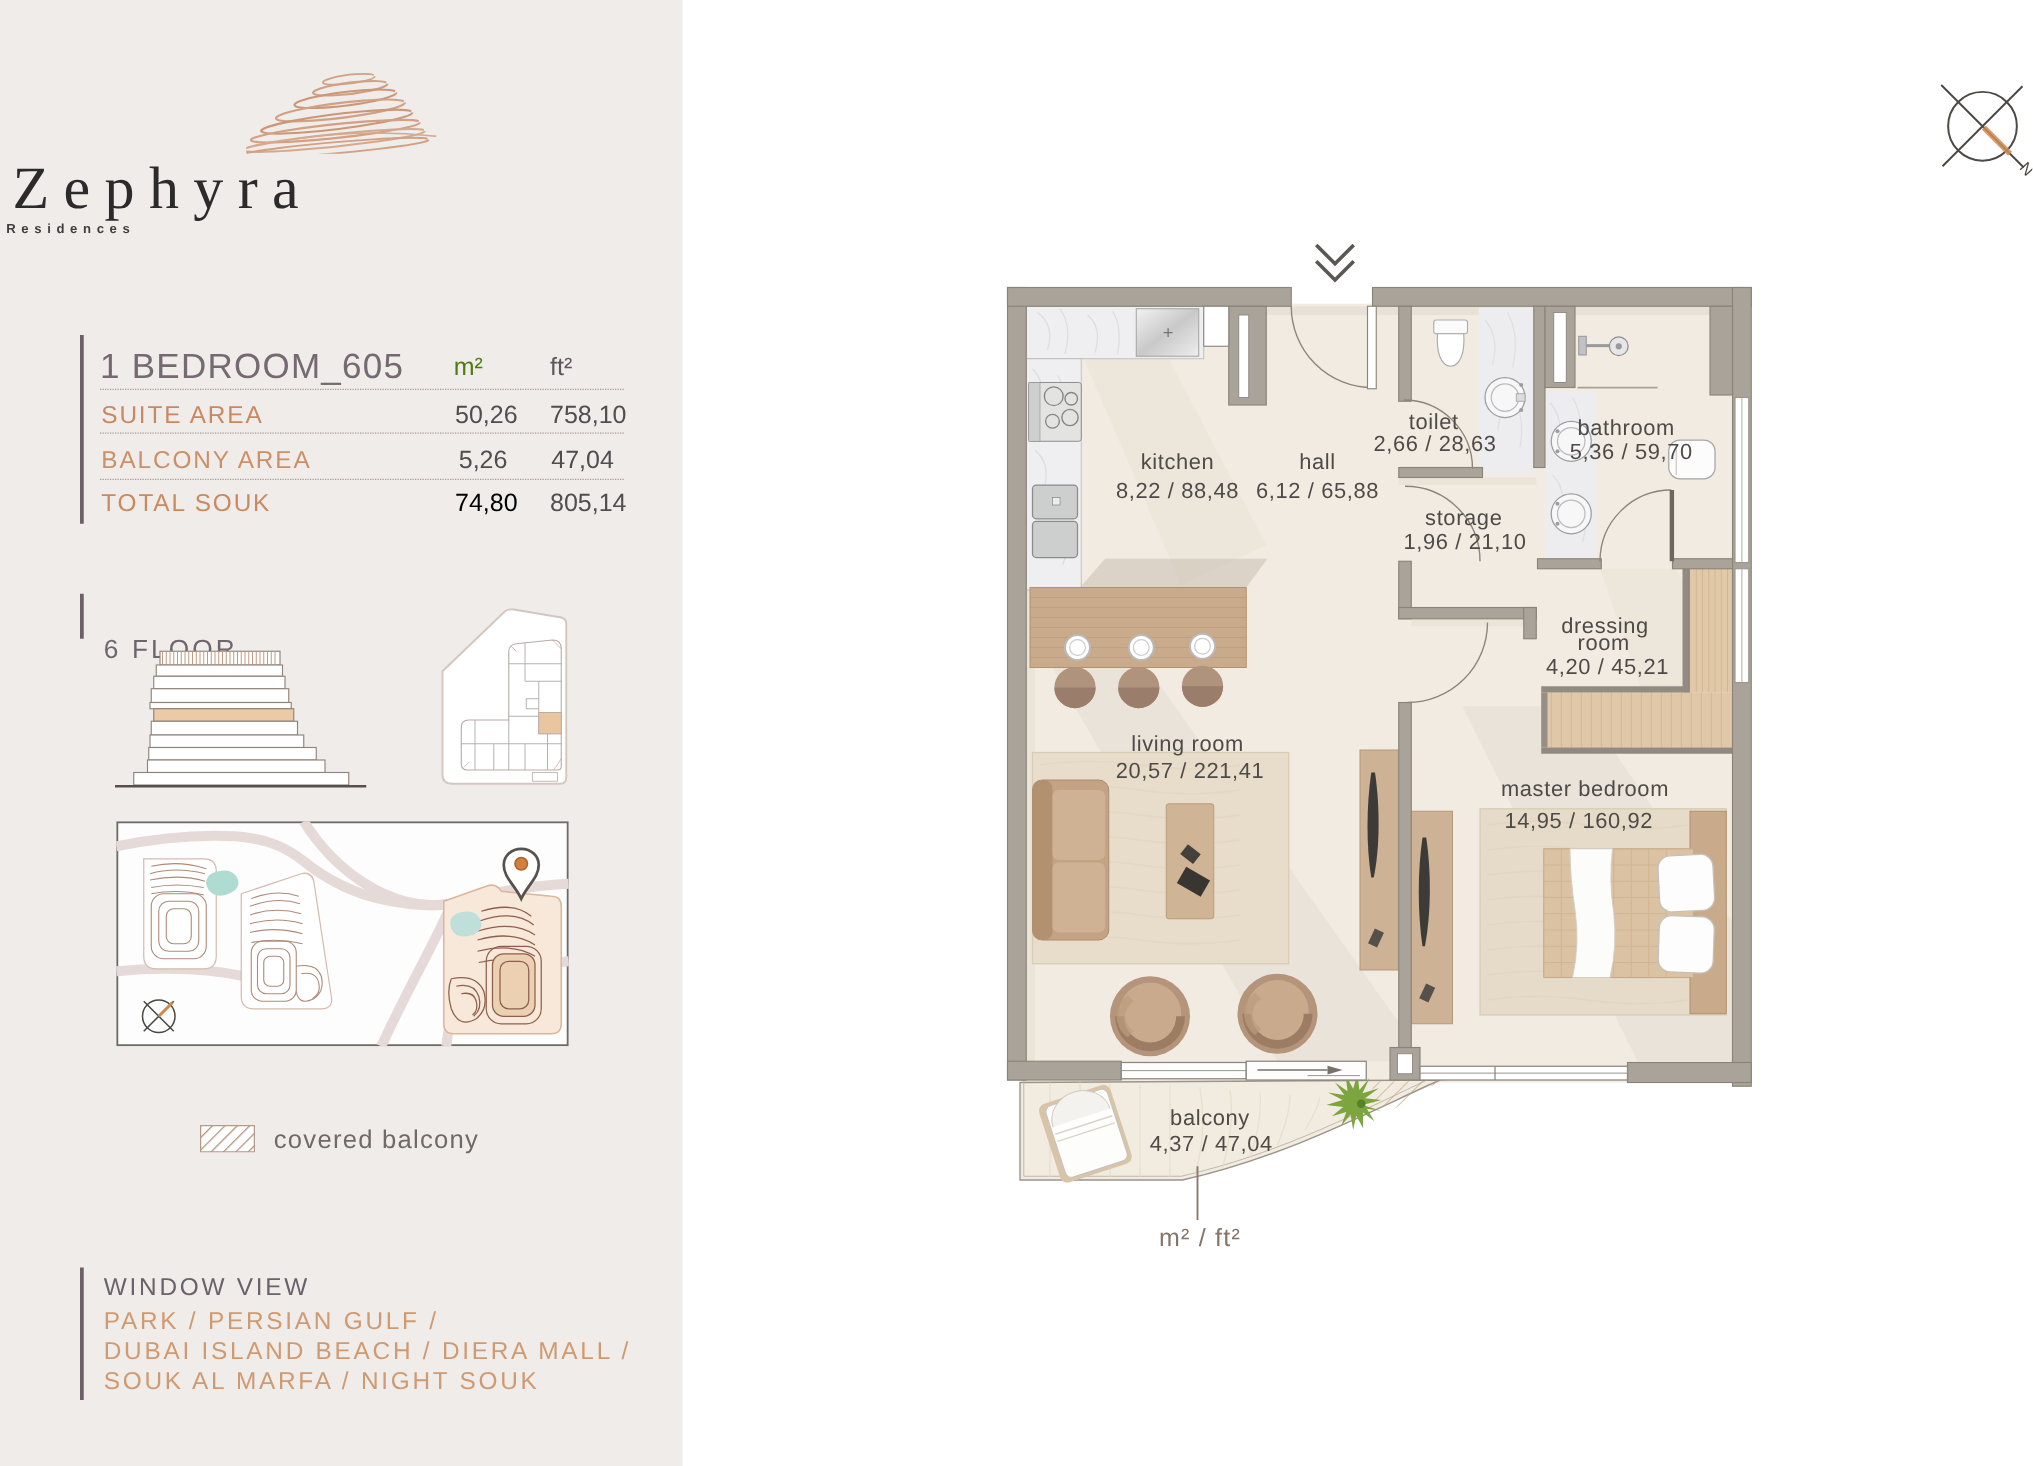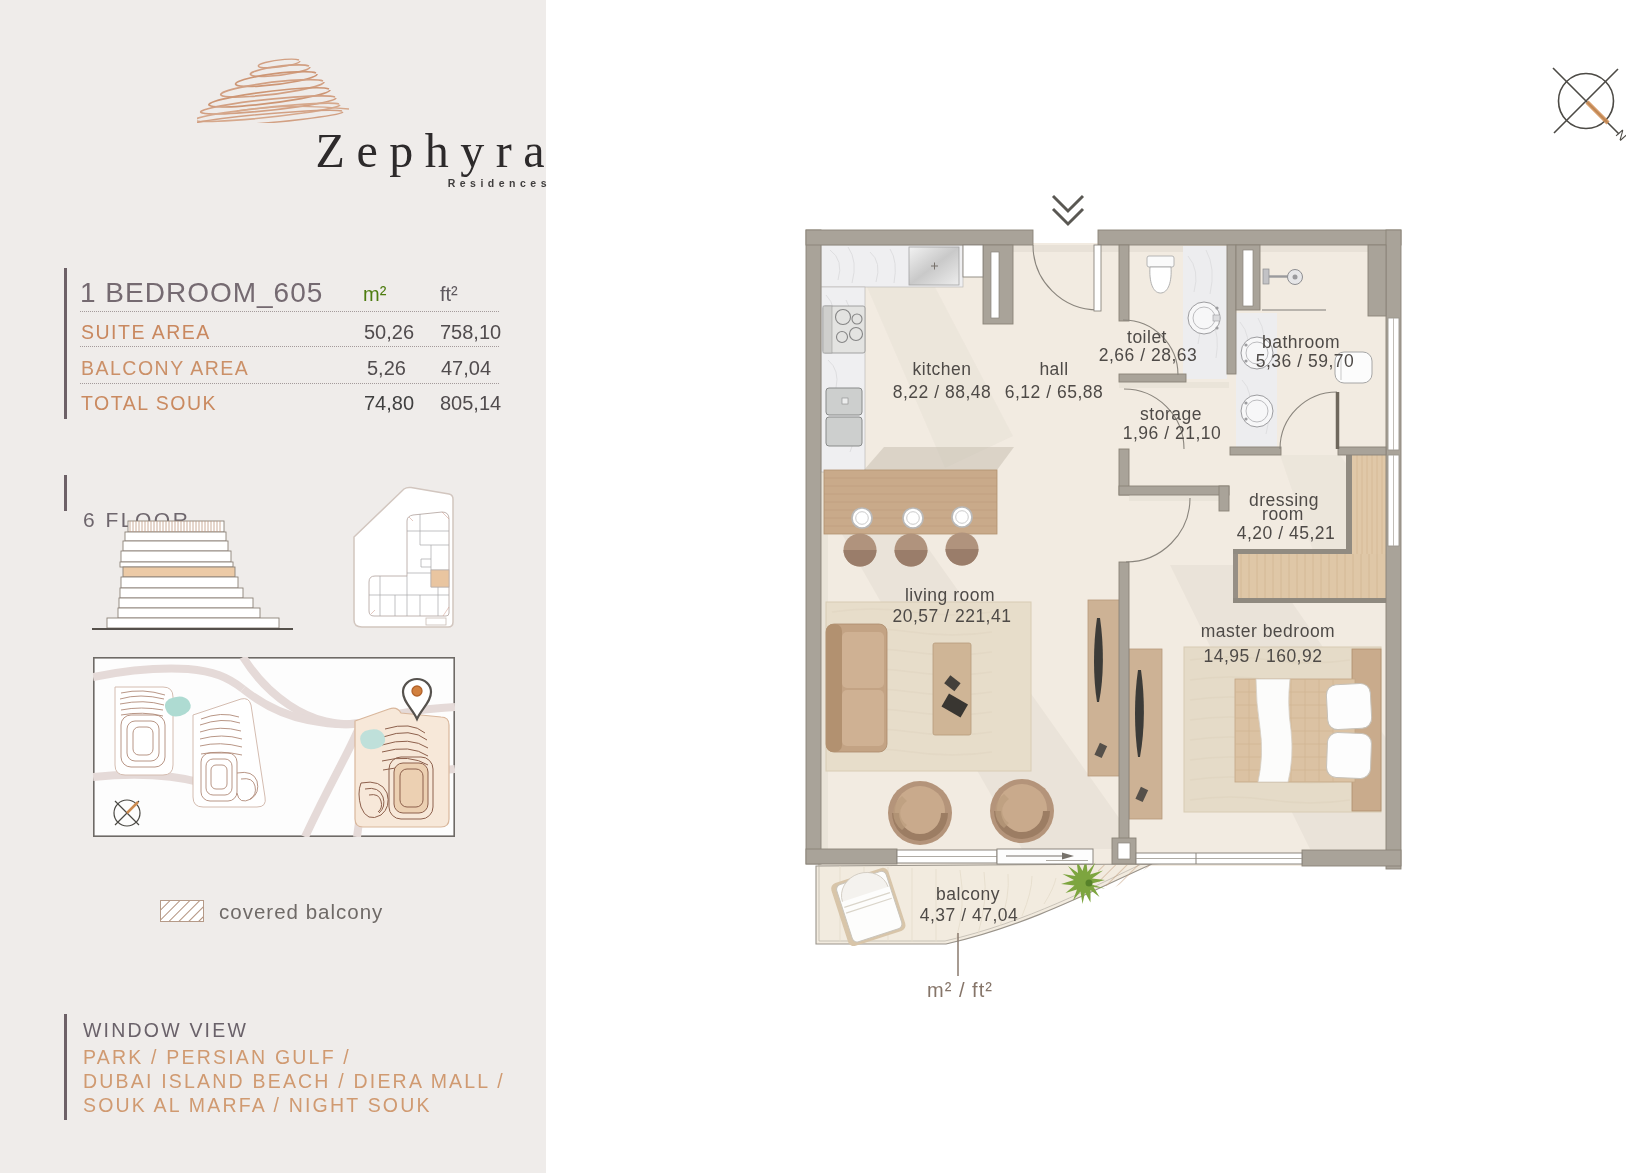--- a/index.html
+++ b/index.html
@@ -18,23 +18,23 @@
 <path d="M119,20 a41,5.5 -7 1 0 1,1" stroke="#cd9675"></path>
 <path d="M126,28 a52,6 -7 1 0 1,1"></path>
 <path d="M132,36 a61,6 -7 1 0 1,1" stroke="#cd9675"></path>
 <path d="M138,44 a68,5.5 -6 1 0 1,1"></path>
 <path d="M142,51 a73,5 -6 1 0 1,1" stroke="#d6a88c"></path>
 <path d="M145,58 a77,4.5 -5 1 0 1,1" stroke-width="1.5"></path>
 <path d="M40,58 q55,-8 112,-2" stroke-width="1.3" stroke="#d6a88c"></path>
 </g>
 </svg>
 
-<div class="abs" style="left:10px;top:123px;width:546px;text-align:right;font-family:'Liberation Serif',serif;font-size:48px;color:#2d2a2b;letter-spacing:11.5px">Zephyra</div>
-
-<div class="abs" style="left:5px;top:177px;width:546px;text-align:right;font-size:10.5px;color:#403e3e;letter-spacing:4.5px;font-weight:bold">Residences</div>
+<div class="abs" style="left:10px;top:123px;width:546px;text-align:left;font-family:'Liberation Serif',serif;font-size:48px;color:#2d2a2b;letter-spacing:11.5px">Zephyra</div>
+
+<div class="abs" style="left:5px;top:177px;width:546px;text-align:left;font-size:10.5px;color:#403e3e;letter-spacing:4.5px;font-weight:bold">Residences</div>
 
 <div class="abs" style="left:64px;top:268px;width:3px;height:151px;background:#6d6167"></div>
 
 <div class="abs" style="left:80px;top:277px;font-size:28px;color:#756a71;letter-spacing:1px">1 BEDROOM_605</div>
 
 <div class="abs" style="left:363px;top:283px;font-size:20px;color:#4d7c0f">m²</div>
 <div class="abs" style="left:440px;top:283px;font-size:20px;color:#5e585e">ft²</div>
 
 <div class="abs" style="left:80px;top:311px;width:419px;border-top:1.5px dotted #a49b9b"></div>
 <div class="abs" style="left:80px;top:346px;width:419px;border-top:1.5px dotted #a49b9b"></div>
@@ -42,21 +42,21 @@
 
 <div class="abs" style="left:81px;top:321px;font-size:19.5px;color:#c9885f;letter-spacing:1.5px">SUITE AREA</div>
 <div class="abs" style="left:364px;top:321px;font-size:20px;color:#514c4e">50,26</div>
 <div class="abs" style="left:440px;top:321px;font-size:20px;color:#514c4e">758,10</div>
 
 <div class="abs" style="left:81px;top:357px;font-size:19.5px;color:#cb9068;letter-spacing:1.5px">BALCONY AREA</div>
 <div class="abs" style="left:367px;top:357px;font-size:20px;color:#514c4e">5,26</div>
 <div class="abs" style="left:441px;top:357px;font-size:20px;color:#514c4e">47,04</div>
 
 <div class="abs" style="left:81px;top:392px;font-size:19.5px;color:#ca8a60;letter-spacing:1.5px">TOTAL SOUK</div>
-<div class="abs" style="left:364px;top:392px;font-size:20px;color:#404040">74,80</div>
+<div class="abs" style="left:364px;top:392px;font-size:20px;color:#000000">74,80</div>
 <div class="abs" style="left:440px;top:392px;font-size:20px;color:#514c4e">805,14</div>
 
 <div class="abs" style="left:64px;top:475px;width:3px;height:36px;background:#6d6167"></div>
 
 <div class="abs" style="left:83px;top:508px;font-size:21px;color:#6e666d;letter-spacing:2.5px">6 FLOOR</div>
 
 <svg class="abs" style="left:88px;top:516px" width="212" height="118" viewBox="0 0 212 118">
 <g stroke="#8d8379" stroke-width="0.9" fill="#ffffff">
 <rect x="40" y="5" width="96" height="11"></rect>
 <rect x="37" y="16" width="101" height="9"></rect>

